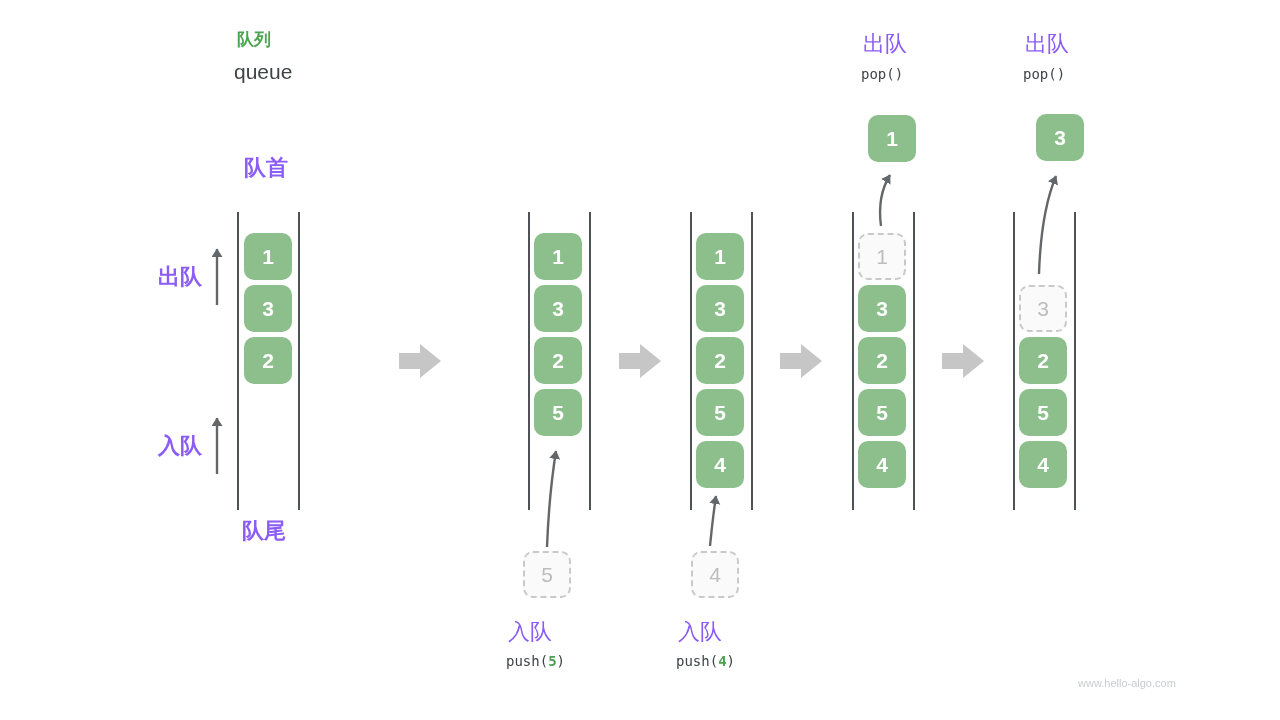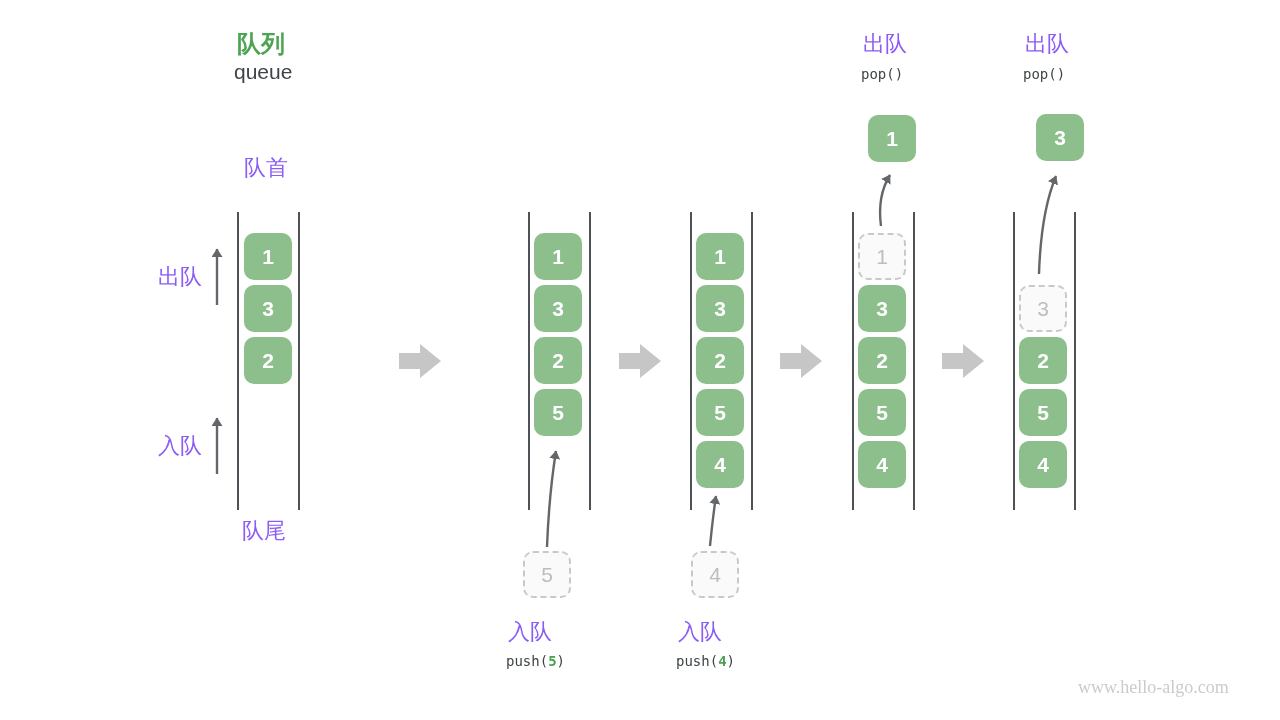--- a/index.html
+++ b/index.html
@@ -16,31 +16,31 @@
     color:#ffffff;font-weight:bold;font-size:21px;
     display:flex;align-items:center;justify-content:center;box-sizing:border-box;
   }
   .ghost{
     position:absolute;width:48px;height:47px;border-radius:10px;
     border:2px dashed #c9c9c9;background:#fafafa;color:#bdbdbd;
     font-size:21px;font-weight:500;
     display:flex;align-items:center;justify-content:center;box-sizing:border-box;
   }
   .cjk{font-size:22px;line-height:1.15;color:#8b5cf6;white-space:nowrap;}
-  .cjk.bold{font-weight:normal;text-align:center;}
-  .title-zh{font-size:24px;font-weight:bold;color:#4ba550;white-space:nowrap;}
+  .cjk.bold{font-weight:bold;text-align:center;}
+  .title-zh{font-size:17px;font-weight:bold;color:#4ba550;white-space:nowrap;}
   .subtitle{font-size:21px;color:#3f4447;white-space:nowrap;}
   .mono{
     font-family:"DejaVu Sans Mono","Liberation Mono",monospace;
     font-size:14px;color:#3f4447;white-space:nowrap;line-height:1.2;
   }
   .arg-green{color:#4aa14f;font-weight:bold;}
   .watermark{
-    font-family:Liberation Serif, serif;
-    font-size:18px;color:#c9ccce;white-space:nowrap;
+    font-family:Liberation Sans, sans-serif;
+    font-size:11px;color:#c9ccce;white-space:nowrap;
   }
 </style>
 </head>
 <body>
 
 <div class="canvas">
 
   <svg class="svg-overlay" viewBox="0 0 1280 720">
     <defs>
       <marker id="ah" markerUnits="userSpaceOnUse" markerWidth="12" markerHeight="12" refX="8" refY="5.5" orient="auto">

